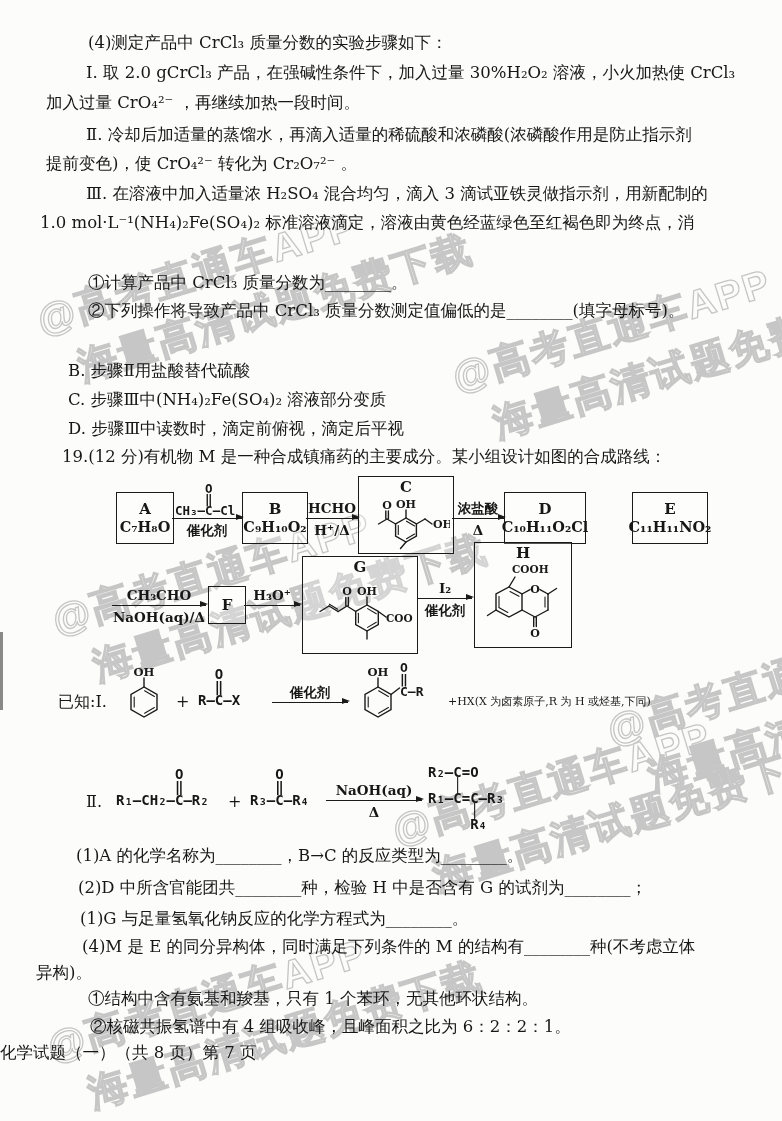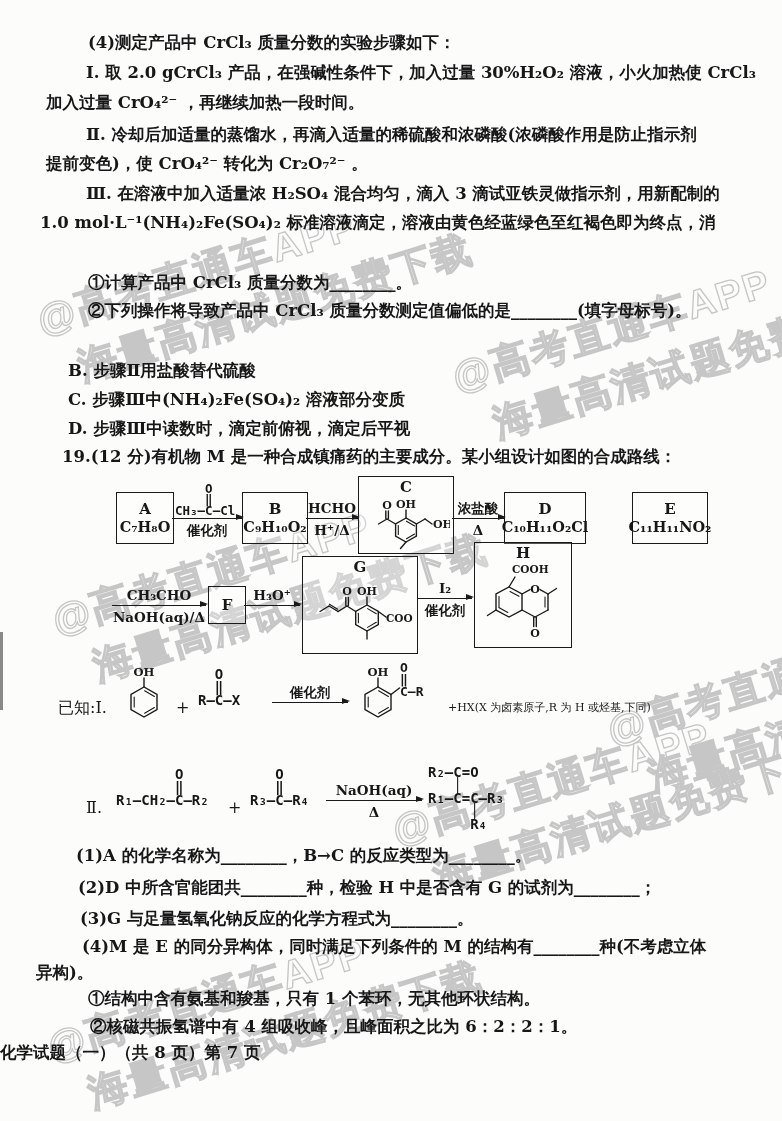--- a/index.html
+++ b/index.html
@@ -7,38 +7,38 @@
         font-family:"DejaVu Serif","Liberation Serif",serif;color:#171717;}
   .wm-layer{position:absolute;inset:0;z-index:0;}
   .wm{position:absolute;transform:rotate(-17deg);transform-origin:left top;}
   .wm div{font-family:"Liberation Sans",sans-serif;font-weight:bold;font-size:39px;
           letter-spacing:2px;white-space:nowrap;line-height:56px;color:#d6d6d6;}
   @supports (-webkit-text-stroke:1px #000){
     .wm div{color:transparent;-webkit-text-stroke:1.3px #c6c6c6;}
   }
   .wm div.w2{margin-left:26px;}
   .content{position:absolute;inset:0;z-index:1;}
-  .line{position:absolute;font-size:16.5px;line-height:22px;white-space:nowrap;font-weight:bold;}
+  .line{position:absolute;font-size:16.5px;line-height:22px;white-space:nowrap;}
   .center{left:0;right:0;text-align:left;}
   .box{position:absolute;border:1.7px solid #1a1a1a;display:flex;flex-direction:column;
        align-items:center;justify-content:center;text-align:center;background:rgba(255,255,255,.25);}
   .box .bl{font-size:15px;font-weight:700;line-height:17px;}
   .box .bf{font-size:14.5px;font-weight:600;line-height:18px;}
   .arrow{position:absolute;height:88px;}
   .arrow .shaft{position:absolute;top:44px;left:0;right:0;border-top:1.6px solid #1a1a1a;}
   .arrow .shaft::after{content:"";position:absolute;right:-2px;top:-4.6px;width:0;height:0;
        border-left:8px solid #1a1a1a;border-top:3.6px solid transparent;border-bottom:3.6px solid transparent;}
   .arrow .above{position:absolute;bottom:46px;left:0;right:0;text-align:center;
        font-size:13.5px;font-weight:600;line-height:15px;}
   .arrow .below{position:absolute;top:49px;left:0;right:0;text-align:center;
        font-size:13.5px;font-weight:600;line-height:15px;}
   .mono{font-family:"DejaVu Sans Mono",monospace;white-space:pre;text-align:left;}
   .stackA{position:absolute;bottom:46px;left:0;font-size:12.5px;line-height:11px;font-weight:600;}
   .kstack{position:absolute;font-size:14px;line-height:13px;font-weight:600;}
-  .ktext{position:absolute;font-size:16px;white-space:nowrap;margin-top:6px;}
+  .ktext{position:absolute;font-size:16px;white-space:nowrap;}
   .struct line,.struct polygon,.struct path{stroke:#1a1a1a;stroke-width:1.4;fill:none;stroke-linecap:round;}
   .struct .thin{stroke-width:1.1;}
   .struct text{fill:#1a1a1a;font-family:"DejaVu Serif",serif;font-weight:600;}
   .artifact{position:absolute;background:#2a2a2a;opacity:.55;}
 </style>
 </head>
 <body>
 
 <div class="page">
 
@@ -269,21 +269,21 @@
       </div>
       <div class="kstack mono" style="left:428px;top:16px">R₂—C=O
    │
 R₁—C=C—R₃
      │
      R₄</div>
     </div>
 
     <div class="line" style="left:76px;top:845px">(1)A 的化学名称为________，B→C 的反应类型为________。</div>
     <div class="line" style="left:78px;top:877px">(2)D 中所含官能团共________种，检验 H 中是否含有 G 的试剂为________；</div>
-    <div class="line" style="left:80px;top:908px">(3)G 与足量氢氧化钠反应的化学方程式为________。</div>
+    <div class="line" style="left:80px;top:908px">(1)G 与足量氢氧化钠反应的化学方程式为________。</div>
     <div class="line" style="left:82px;top:936px">(4)M 是 E 的同分异构体，同时满足下列条件的 M 的结构有________种(不考虑立体</div>
     <div class="line" style="left:36px;top:962px">异构)。</div>
     <div class="line" style="left:88px;top:988px">①结构中含有氨基和羧基，只有 1 个苯环，无其他环状结构。</div>
     <div class="line" style="left:90px;top:1016px">②核磁共振氢谱中有 4 组吸收峰，且峰面积之比为 6：2：2：1。</div>
 
     <div class="line center" style="top:1042px">化学试题（一）（共 8 页）第 7 页</div>
   </div>
 </div>
 
 </body></html>

